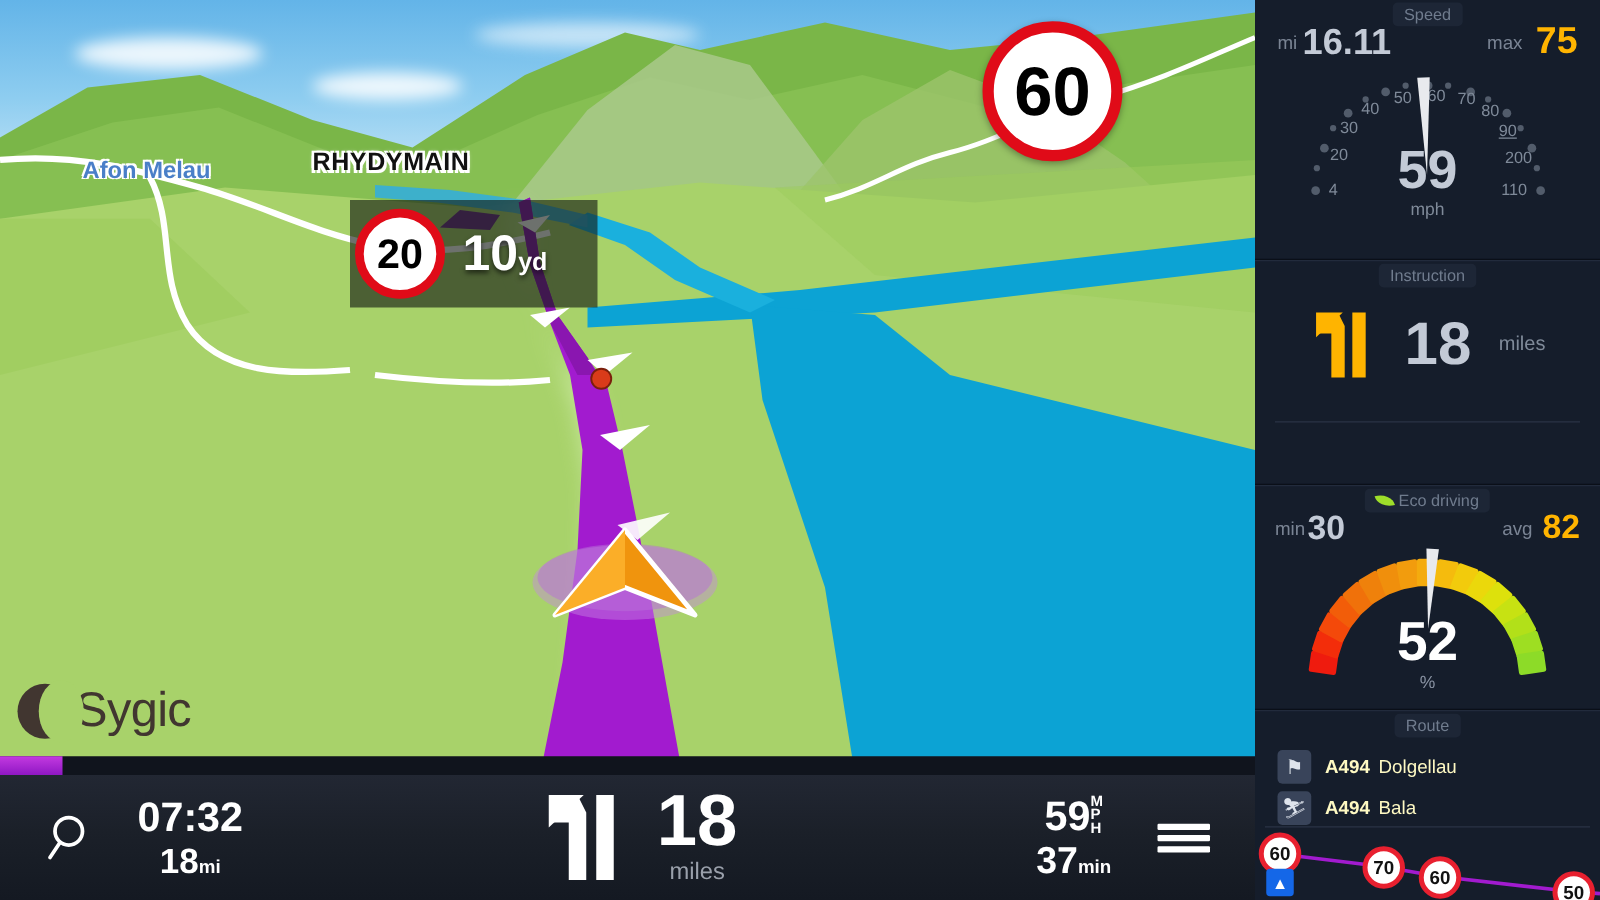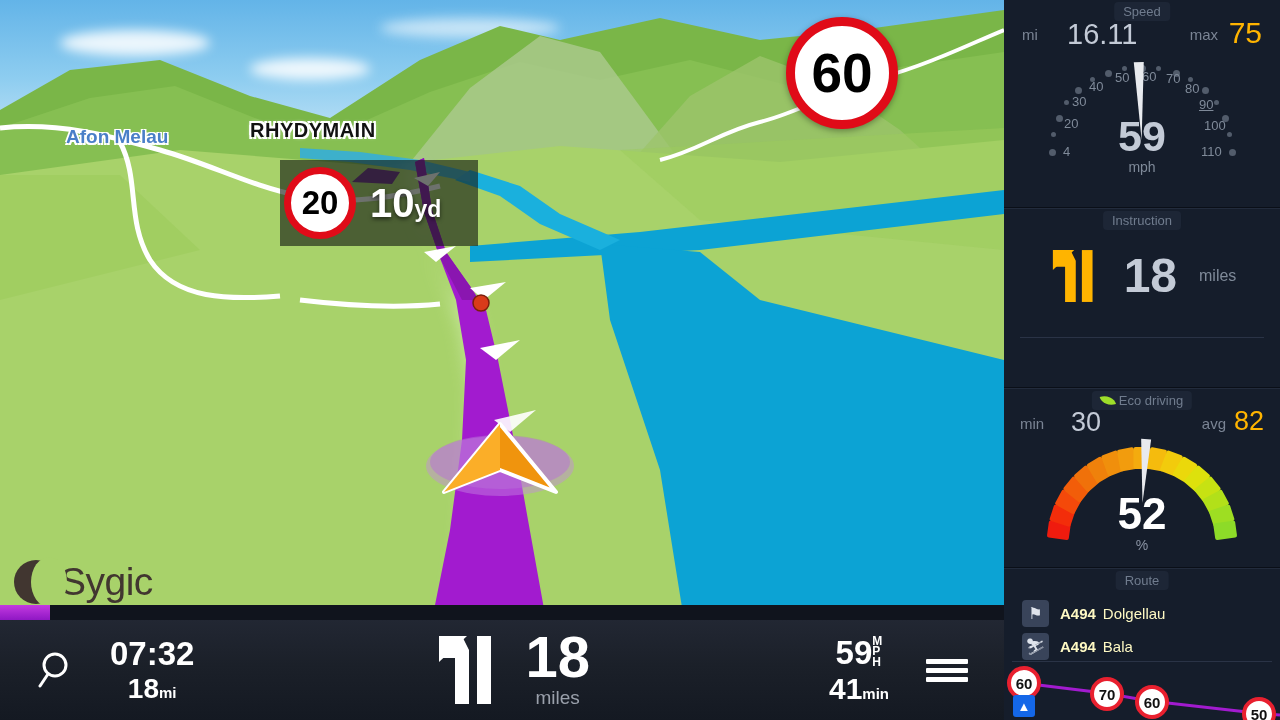--- a/index.html
+++ b/index.html
@@ -24,29 +24,29 @@
         font-weight:bold;color:#000;box-sizing:border-box;}
   #sign-current{position:absolute;left:786px;top:17px;width:112px;height:112px;font-size:55px;
         box-shadow:0 2px 6px rgba(0,0,0,.35);}
 
   
   #nextcard{position:absolute;left:280px;top:160px;width:198px;height:86px;
      background:rgba(20,26,20,.62);display:flex;align-items:center;}
   #nextcard .sign{margin-left:4px;width:72px;height:72px;font-size:33px;border-width:7px;}
   #nextdist{margin-left:14px;color:#fff;font-weight:bold;font-size:40px;line-height:1;
      text-shadow:0 2px 4px rgba(0,0,0,.6);}
-  #nextdist .u{font-size:23px;}
+  #nextdist .u{font-size:20px;}
 
   
   #roadlabel{position:absolute;left:403px;top:565px;background:#3b3b3b;color:#fff;
      font-size:24px;font-weight:bold;padding:4px 11px 6px;border-radius:3px;
      text-shadow:0 1px 2px rgba(0,0,0,.7);}
 
   
-  #logo{position:absolute;left:14px;top:560px;display:flex;align-items:center;gap:2px;}
+  #logo{position:absolute;left:14px;top:547px;display:flex;align-items:center;gap:2px;}
   #logo .moon{position:relative;width:44px;height:44px;border-radius:50%;background:#413630;}
   #logo .moon:after{content:"";position:absolute;right:-9px;top:-3px;width:36px;height:50px;
      border-radius:50%;background:#a8d26a;}
   #logo .word{font-size:39px;color:#413630;font-weight:500;letter-spacing:-.5px;}
 
   
   #progresstrack{position:absolute;left:0;top:605px;width:1004px;height:15px;background:#10141d;}
   #progressfill{height:15px;background:linear-gradient(to bottom,#c33ae0,#8f17c4);}
   #bottombar{position:absolute;left:0;top:620px;width:1004px;height:100px;
      background:linear-gradient(to bottom,#222733 0%,#1b2029 45%,#141922 100%);
@@ -68,21 +68,21 @@
   #sidebar{position:absolute;left:1004px;top:0;width:276px;height:720px;background:#151d2b;color:#c3cad6;}
   .panel{position:relative;border-bottom:1px solid #0a0f18;box-sizing:border-box;}
   .panel+.panel{border-top:1px solid #222b3c;}
   .ptitle{position:absolute;left:50%;transform:translateX(-50%);top:2px;
      background:#1d2636;color:#5d6removed;border-radius:4px;padding:2px 9px;font-size:13px;
      color:#6a7roman;}
   .ptitle{color:#6d7policy;}
   .ptitle{color:#707c8e;}
   .corner{position:absolute;font-size:15px;color:#7a address;}
   .corner{color:#7a8494;}
-  .cval{font-size:27px;font-weight:normal;color:#c3cad6;margin-left:25px;}
+  .cval{font-size:27px;font-weight:bold;color:#c3cad6;}
   .cval.amber{color:#ffb400;}
 
   
   #speedo{position:absolute;left:50%;top:52px;transform:translateX(-50%);width:190px;height:110px;}
   .dot{position:absolute;border-radius:50%;background:#525c6b;}
   .tick{position:absolute;font-size:13px;color:#7f8a99;}
   #sp-needle{position:absolute;left:50%;top:10px;transform:translateX(-50%);
      width:0;height:0;border-left:5px solid transparent;border-right:5px solid transparent;
      border-top:78px solid #e8eaee;}
   #sp-val{position:absolute;left:50%;top:60px;transform:translateX(-50%);
@@ -226,21 +226,21 @@
         <polygon points="6,4 34,4 6,30" fill="#ffffff"></polygon>
       </svg>
       <div>
         <div class="dist">18</div>
         <div class="distu">miles</div>
       </div>
     </div>
 
     <div class="stack" id="bb-speed">
       <div class="big"><span>59</span><span style="font-size:12px;font-weight:bold;line-height:.85;display:inline-block;vertical-align:top;letter-spacing:0;">M<br>P<br>H</span></div>
-      <div class="sub"><span>41</span><span class="unit">min</span></div>
+      <div class="sub"><span>37</span><span class="unit">min</span></div>
     </div>
 
     <div id="bb-menu">
       <div>
         <div class="hb"></div>
           <div class="hb"></div>
           <div class="hb"></div>
       </div>
     </div>
   </div>
@@ -276,21 +276,21 @@
 
         <div class="tick" style="left:16px;top:92px;">4</div>
         <div class="tick" style="left:17px;top:64px;">20</div>
         <div class="tick" style="left:25px;top:42px;">30</div>
         <div class="tick" style="left:42px;top:27px;">40</div>
         <div class="tick" style="left:68px;top:18px;">50</div>
         <div class="tick" style="left:95px;top:17px;">60</div>
         <div class="tick" style="left:119px;top:19px;">70</div>
         <div class="tick" style="left:138px;top:29px;">80</div>
         <div class="tick" style="left:152px;top:45px;text-decoration:underline;">90</div>
-        <div class="tick" style="left:157px;top:66px;">100</div>
+        <div class="tick" style="left:157px;top:66px;">200</div>
         <div class="tick" style="left:154px;top:92px;">110</div>
 
         <div id="sp-needle" style="transform-origin: 50% 88px; transform: translateX(-50%) rotate(-2.1deg);"></div>
         <div id="sp-val">59</div>
         <div id="sp-unit">mph</div>
       </div>
     </div>
 
     <div class="panel" style="height:180px;">
       <div class="ptitle">Instruction</div>

